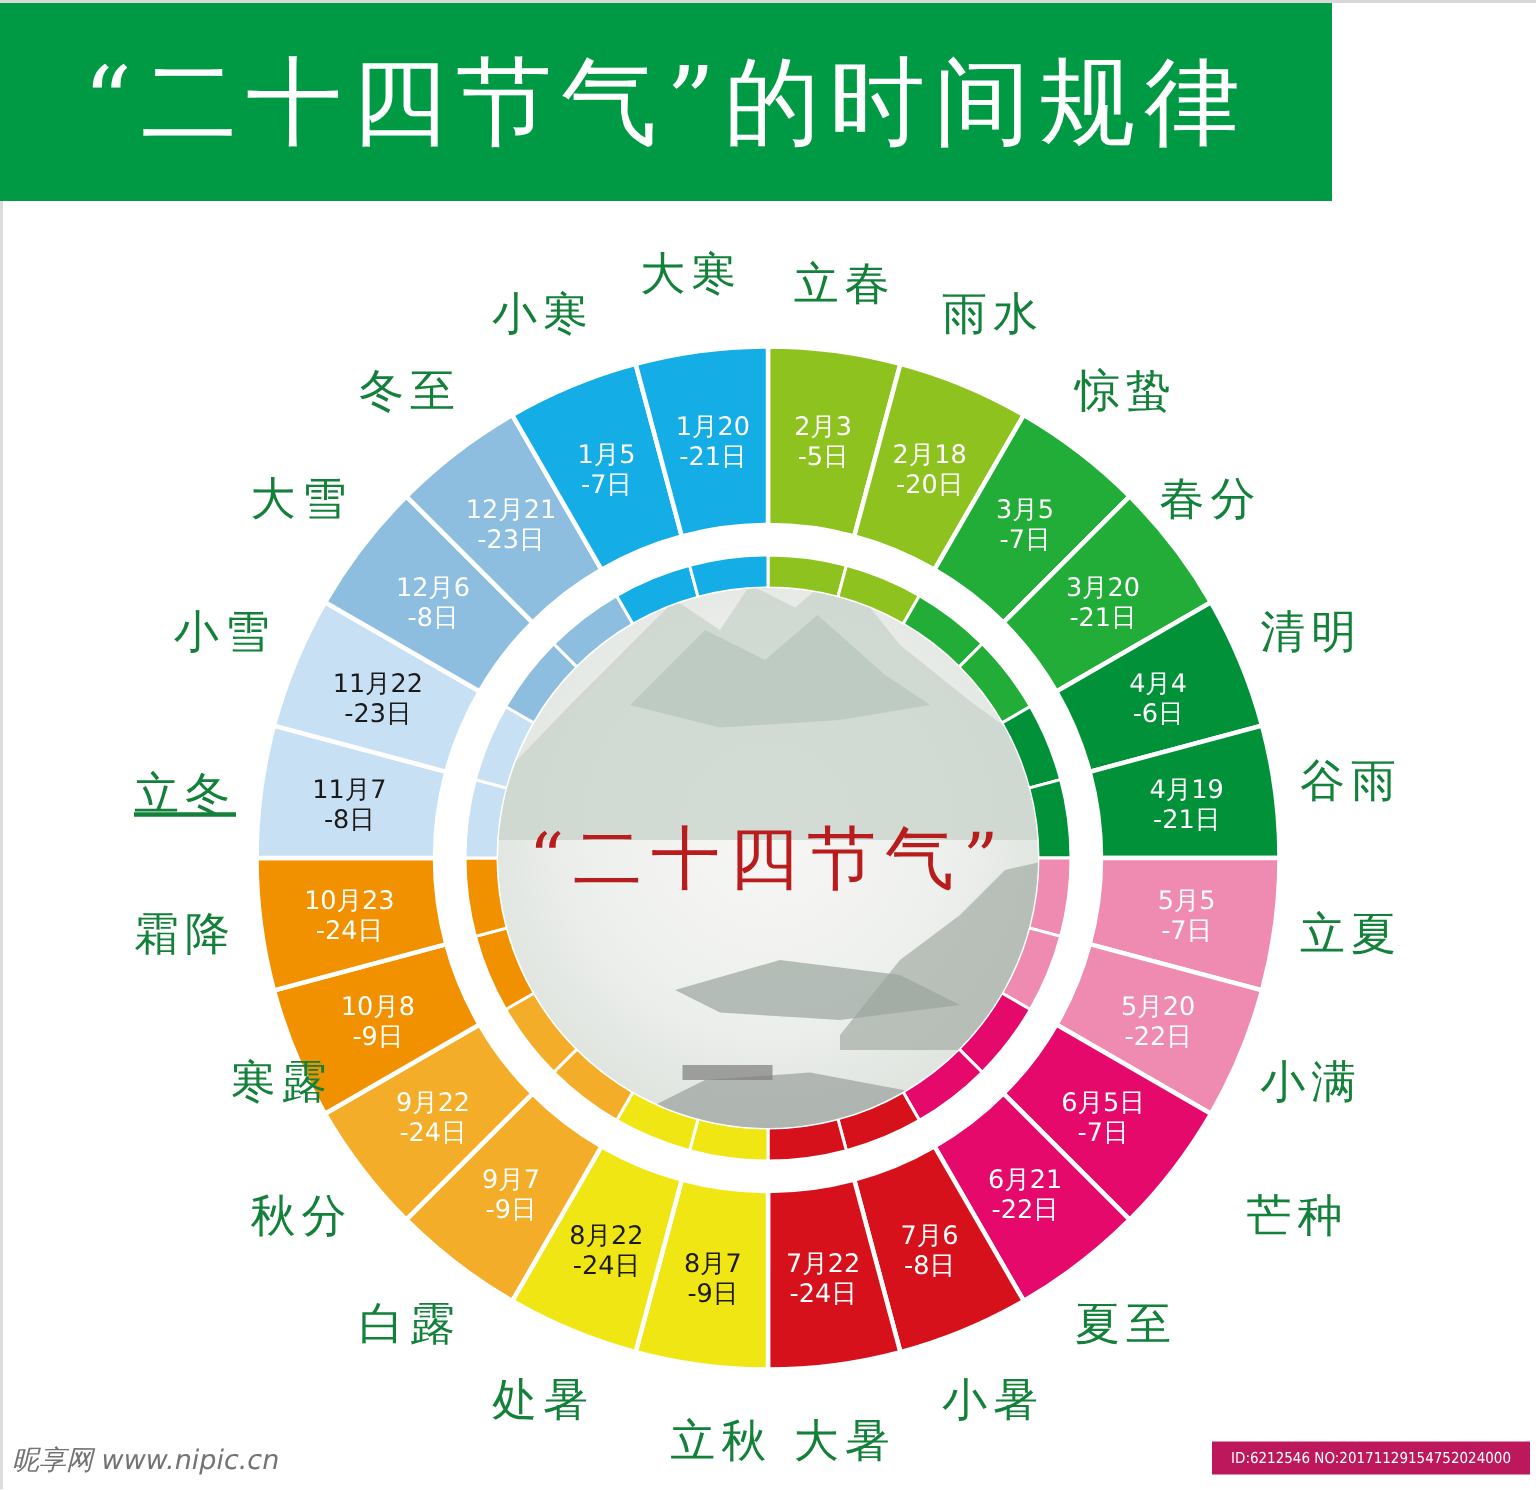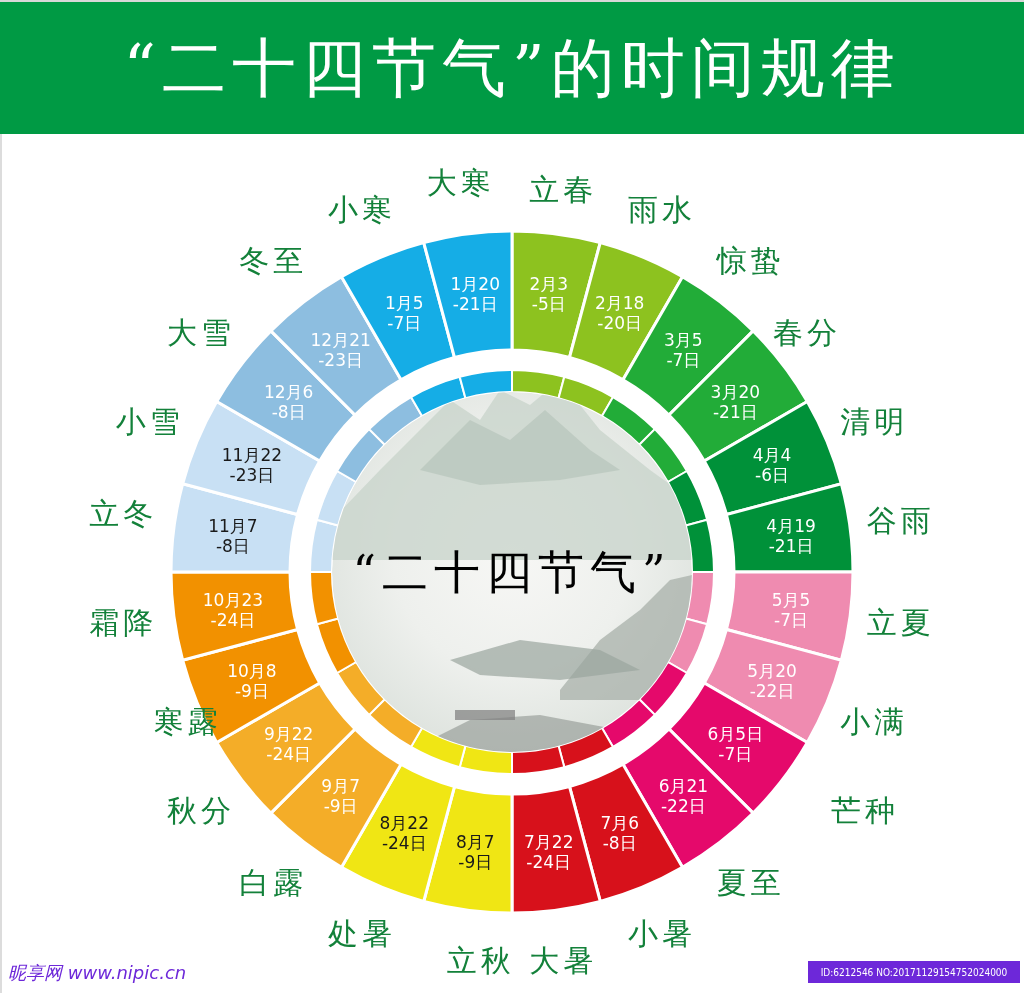--- a/index.html
+++ b/index.html
@@ -3,50 +3,50 @@
 <meta charset="utf-8">
 <style>
   html, body { margin: 0; padding: 0; }
   body {
     width: 1024px; height: 993px; position: relative; overflow: hidden;
     background: #ffffff;
     font-family: "DejaVu Sans", "Liberation Sans", sans-serif;
   }
   .topline { position: absolute; left: 0; top: 0; width: 1024px; height: 2px; background: #d8d8d8; }
   .banner {
-    position: absolute; left: 0; top: 2px; width: 1024px; height: 132px;
+    position: absolute; left: 0; top: 2px; width: 888px; height: 132px;
     background: #009a44;
     display: flex; align-items: center; justify-content: center;
   }
   .banner-title {
     color: #ffffff; font-family: "DejaVu Serif", "Liberation Serif", serif;
     font-size: 64px; letter-spacing: 6px; font-weight: normal;
   }
   .leftedge { position: absolute; left: 0; top: 134px; width: 2px; height: 859px; background: #dcdcdc; }
   #wheel { position: absolute; left: 0; top: 0; }
   .term-label {
     position: absolute; transform: translate(-50%, -50%);
     color: #13813a; font-family: "DejaVu Serif", "Liberation Serif", serif;
     font-size: 30px; letter-spacing: 4px; white-space: nowrap;
   }
   .center-title {
     position: absolute; left: 512px; top: 572px; transform: translate(-50%, -50%);
-    text-align: center; color: #000000;
+    text-align: center; color: #b91c1c;
     font-family: "DejaVu Serif", "Liberation Serif", serif;
     line-height: 1.1;
   }
   .center-title .l1 { font-size: 46px; letter-spacing: 6px; white-space: nowrap; }
   .center-title .l2 { font-size: 46px; letter-spacing: 6px; }
   .watermark-left {
     position: absolute; left: 8px; top: 961px;
-    color: #6d28d9; font-size: 18px; font-style: italic; font-family: "DejaVu Sans", sans-serif;
+    color: #737373; font-size: 18px; font-style: italic; font-family: "DejaVu Sans", sans-serif;
   }
   .watermark-right {
     position: absolute; left: 808px; top: 961px; width: 212px; height: 22px;
-    background: #6d28d9; color: #ffffff; font-size: 10px;
+    background: #be185d; color: #ffffff; font-size: 10px;
     display: flex; align-items: center; justify-content: center;
     font-family: "DejaVu Sans Condensed", "DejaVu Sans", sans-serif;
   }
 </style>
 </head>
 <body>
 
 <div class="topline"></div>
 <div class="banner">
   <div class="banner-title">“二十四节气”的时间规律</div>
@@ -163,21 +163,21 @@
     <div class="term-label" style="left: 822.995px; top: 810.634px; margin-left: 42px;">芒种</div>
     <div class="term-label" style="left: 750.634px; top: 882.995px;">夏至</div>
     <div class="term-label" style="left: 662.012px; top: 934.161px;">小暑</div>
     <div class="term-label" style="left: 563.166px; top: 960.646px;">大暑</div>
     <div class="term-label" style="left: 460.834px; top: 960.646px; margin-left: 20px;">立秋</div>
     <div class="term-label" style="left: 361.988px; top: 934.161px;">处暑</div>
     <div class="term-label" style="left: 273.366px; top: 882.995px;">白露</div>
     <div class="term-label" style="left: 201.005px; top: 810.634px;">秋分</div>
     <div class="term-label" style="left: 149.839px; top: 722.012px; margin-left: 38px;">寒露</div>
     <div class="term-label" style="left: 123.354px; top: 623.166px;">霜降</div>
-    <div class="term-label" style="left: 123.354px; top: 514px;">立冬</div>
+    <div class="term-label" style="left: 123.354px; top: 530px; text-decoration: underline;">立冬</div>
     <div class="term-label" style="left: 149.839px; top: 421.988px;">小雪</div>
     <div class="term-label" style="left: 201.005px; top: 333.366px; text-align: right;">大雪</div>
     <div class="term-label" style="left: 273.366px; top: 261.005px;">冬至</div>
     <div class="term-label" style="left: 361.988px; top: 209.839px;">小寒</div>
     <div class="term-label" style="left: 460.834px; top: 183.354px;">大寒</div>
   </div>
 
 <div class="center-title">
   <div class="l1">“二十四节气”</div>
 </div>

